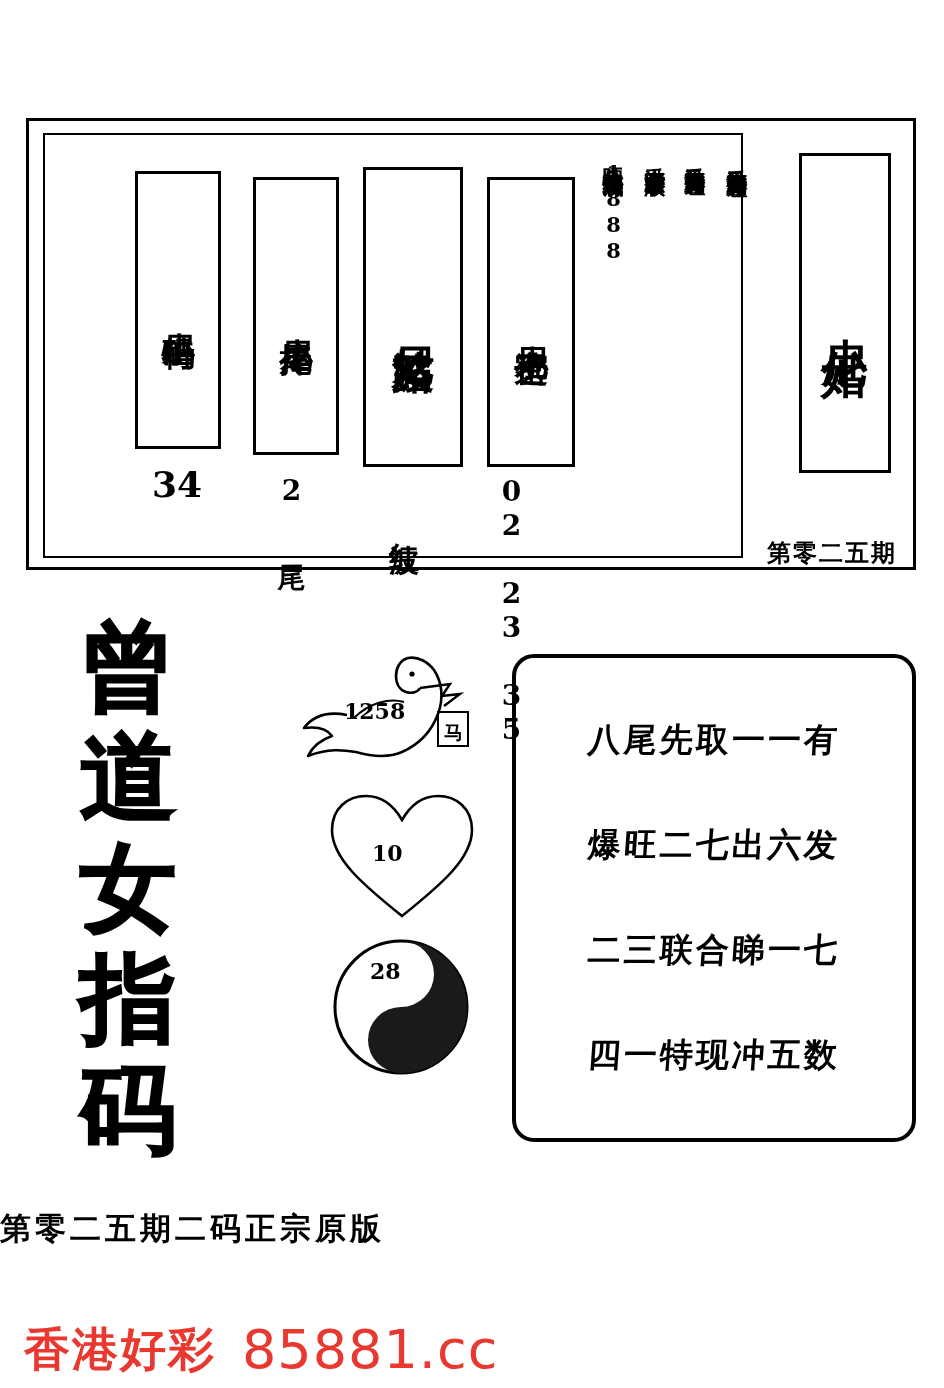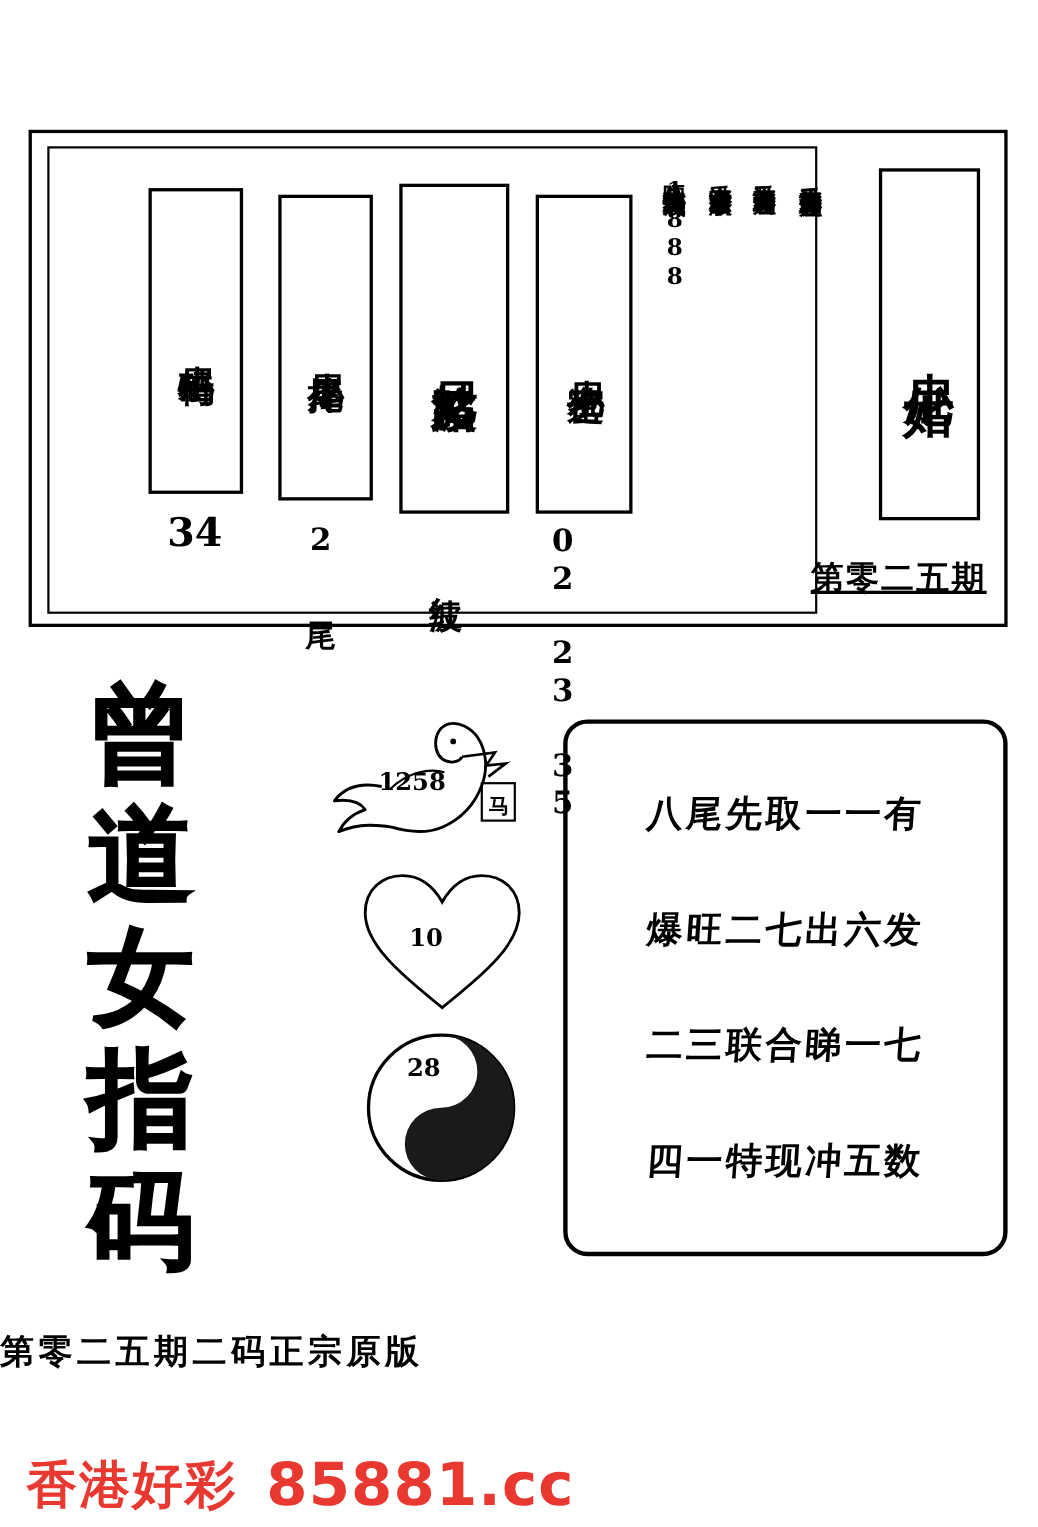--- a/index.html
+++ b/index.html
@@ -192,21 +192,21 @@
   }
   .footer .cn {
     font-family: "DejaVu Sans", sans-serif;
     font-weight: bold;
     font-size: 46px;
     color: #e8382f;
     letter-spacing: 2px;
   }
   .footer .url {
     font-family: "DejaVu Sans", sans-serif;
-    font-weight: bold;
+    font-weight: normal;
     font-size: 54px;
     color: #e8382f;
     letter-spacing: 1px;
   }
 </style>
 </head>
 <body>
 
 <div class="top-panel">
 
@@ -240,21 +240,21 @@
 
   </div>
 
   <div class="right-head">
     <div class="col-label vtext" style="left:0px; top:16px; height:330px; font-size:21px;">香港马会彩券管理局：</div>
 
     <div class="title-box">
       <div class="bigv">小尼姑</div>
     </div>
 
-    <div style="position:absolute; right:0px; top:368px; font-family:'DejaVu Serif',serif; font-weight:bold; font-size:30px; letter-spacing:2px; white-space:nowrap;text-decoration:underline;">第零二五期</div>
+    <div style="position:absolute; right:0px; top:400px; font-family:'DejaVu Serif',serif; font-weight:bold; font-size:24px; letter-spacing:2px; white-space:nowrap;">第零二五期</div>
   </div>
 
 </div>
 
 <div class="masthead">
   <span>曾</span>
   <span>道</span>
   <span>女</span>
   <span>指</span>
   <span>码</span>

